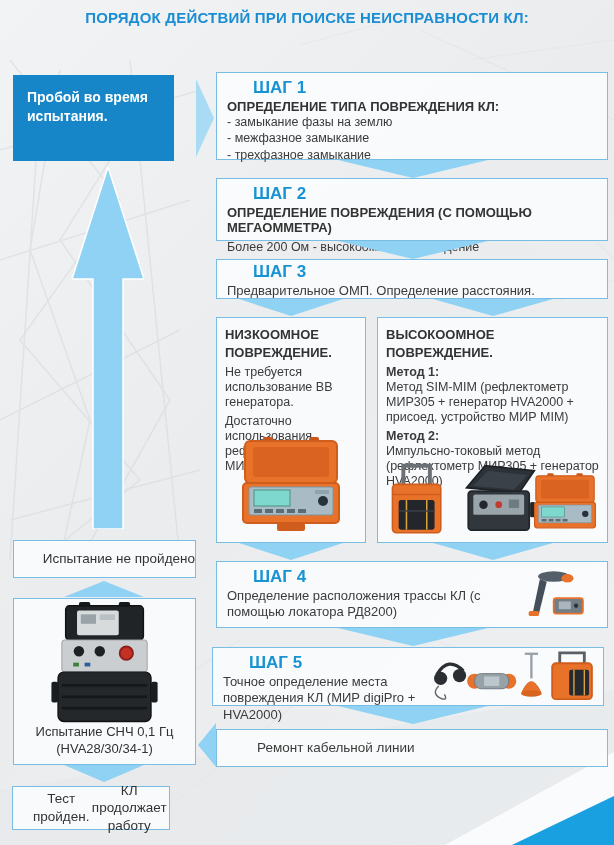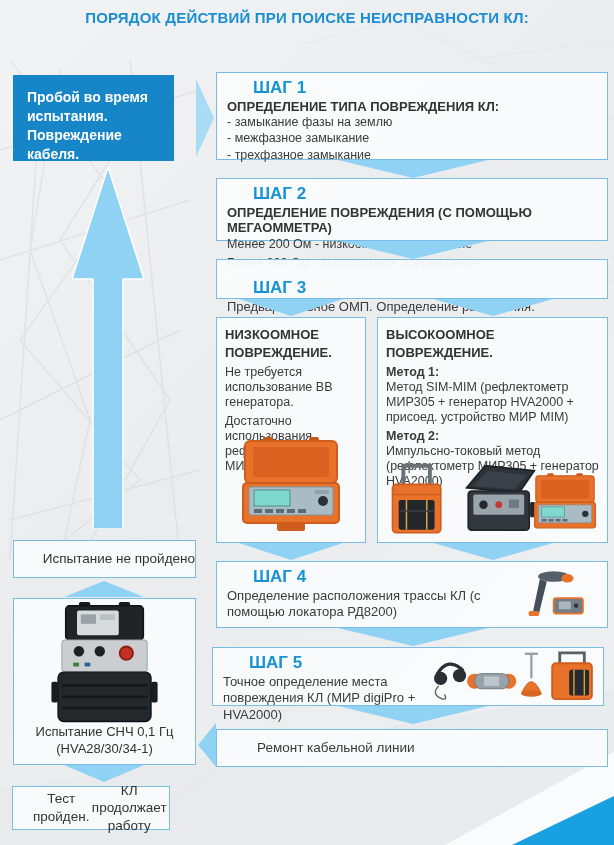--- a/index.html
+++ b/index.html
@@ -74,42 +74,40 @@
 
     <polygon points="445,845 614,752 614,796 512,845" fill="#fbfcfd" opacity="0.95"></polygon>
 
     <polygon points="512,845 614,796 614,845" fill="#18a0e0"></polygon>
   </svg>
 
   <div class="title">ПОРЯДОК ДЕЙСТВИЙ ПРИ ПОИСКЕ НЕИСПРАВНОСТИ КЛ:</div>
 
   <div class="start-box">
     <div>Пробой во время испытания.</div>
-    <div>Повреждение кабеля.</div>
   </div>
   <div class="tri-right"></div>
 
   <div class="box pad" style="left:216px;top:72px;width:392px;height:88px;">
     <div class="step-label">ШАГ 1</div>
     <div class="step-heading">ОПРЕДЕЛЕНИЕ ТИПА ПОВРЕЖДЕНИЯ КЛ:</div>
     <div class="step-text">- замыкание фазы на землю</div>
     <div class="step-text">- межфазное замыкание</div>
     <div class="step-text">- трехфазное замыкание</div>
   </div>
   <div class="chev-down" style="left:338px;top:160px;"></div>
 
   <div class="box pad" style="left:216px;top:178px;width:392px;height:63px;">
     <div class="step-label">ШАГ 2</div>
     <div class="step-heading">ОПРЕДЕЛЕНИЕ ПОВРЕЖДЕНИЯ (С ПОМОЩЬЮ МЕГАОММЕТРА)</div>
-    <div class="step-text">Менее 200 Ом - низкоомное повреждение</div>
     <div class="step-text" style="margin-top:3px;">Более 200 Ом - высокоомное повреждение</div>
   </div>
   <div class="chev-down" style="left:338px;top:241px;"></div>
 
-  <div class="box" style="left:216px;top:259px;width:392px;height:40px;padding:18px 10px;">
+  <div class="box" style="left:216px;top:259px;width:392px;height:40px;padding:2px 10px;">
     <div class="step-label">ШАГ 3</div>
     <div class="step-text" style="font-size:13px;">Предварительное ОМП. Определение расстояния.</div>
   </div>
   <div class="chev-small-l" style="left:239px;top:299px;"></div>
   <div class="chev-small-r" style="left:433px;top:299px;"></div>
 
   <div class="box" style="left:216px;top:317px;width:150px;height:226px;padding:8px 8px;">
     <div class="branch-heading">НИЗКООМНОЕ ПОВРЕЖДЕНИЕ.</div>
     <div class="branch-text">Не требуется использование ВВ генератора.</div>
     <div class="branch-text">Достаточно использования рефлектометра МИР305</div>

